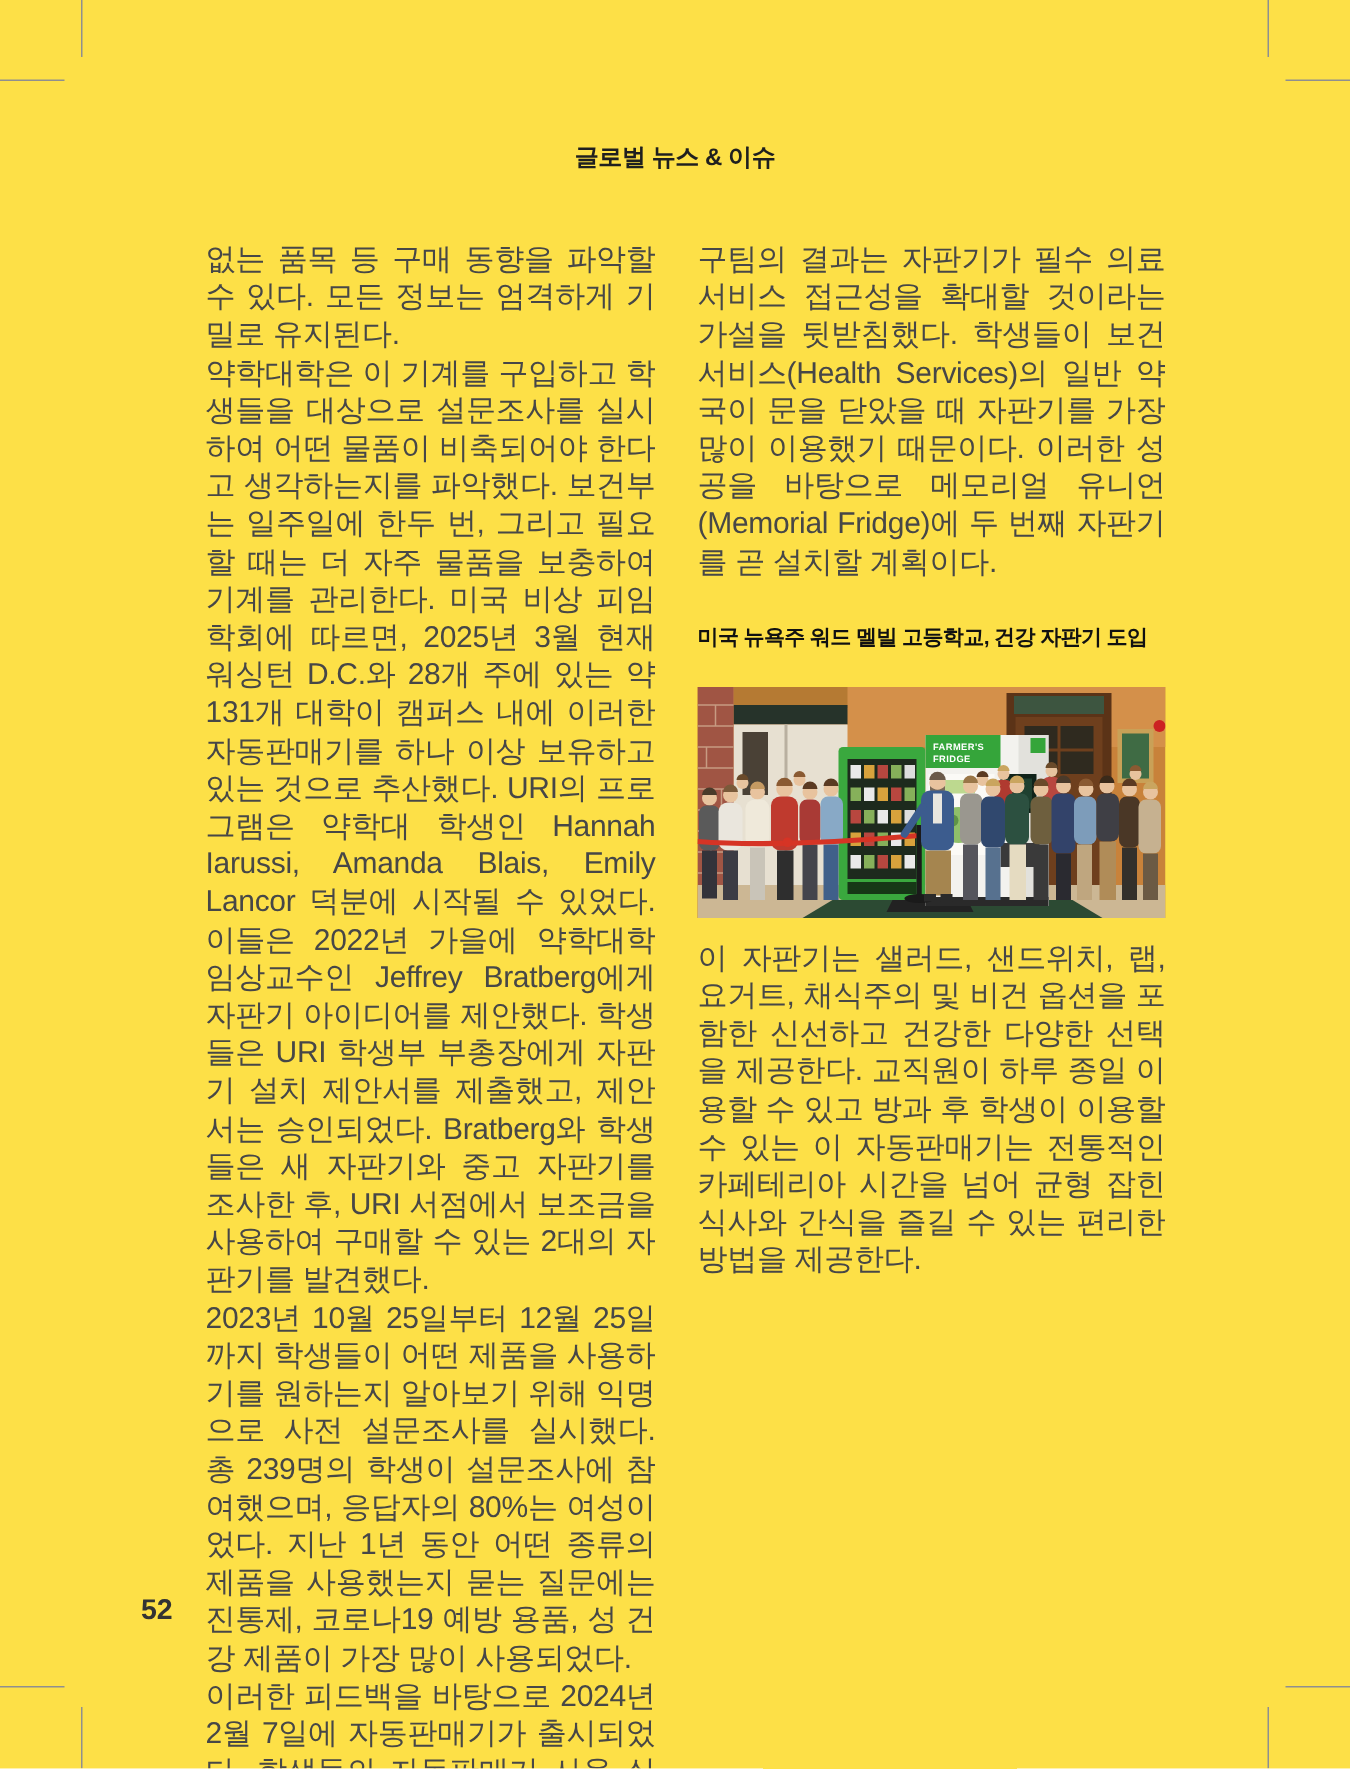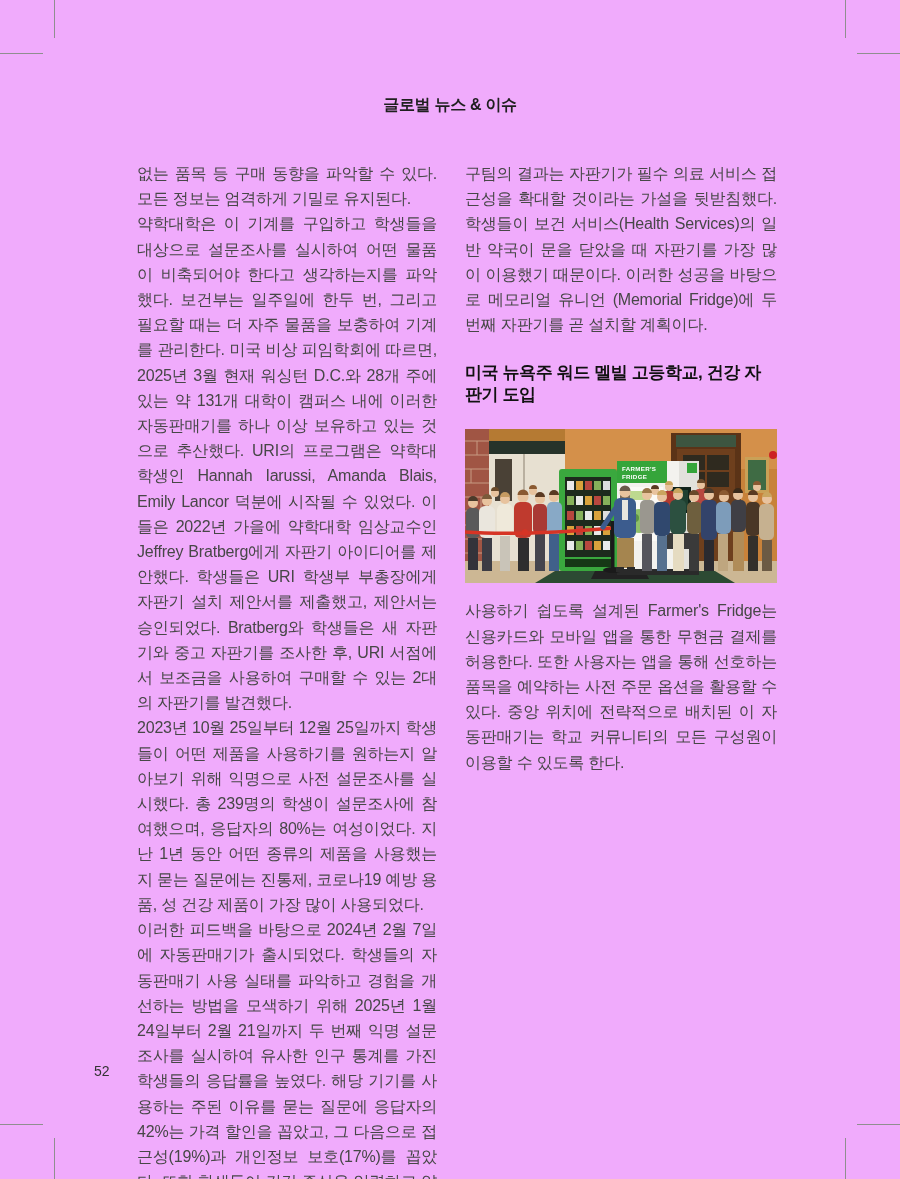--- a/index.html
+++ b/index.html
@@ -1,20 +1,20 @@
 <!DOCTYPE html>
 <html><head>
 <meta charset="utf-8">
 <style>
   html, body { margin: 0; padding: 0; background: #ffffff; }
   .page {
     position: relative;
     width: 900px;
     height: 1179px;
-    background: #f0abfc;
+    background: #fde047;
     overflow: hidden;
     font-family: "Liberation Sans", sans-serif;
   }
   
   .crop { position: absolute; background: #8f8f8f; }
   .crop.v { width: 1px; height: 38px; }
   .crop.h { width: 43px; height: 1px; }
 
   .page-header {
     position: absolute;
@@ -25,46 +25,47 @@
     color: #1f1f1f;
     letter-spacing: -0.3px;
   }
 
   .col { position: absolute; top: 161px; }
   .col-left  { left: 137px; width: 300px; }
   .col-right { left: 465px; width: 312px; }
 
   p.body-text {
     margin: 0;
-    font-size: 16px;
+    font-size: 20px;
     line-height: 25.2px;
     color: #474747;
     text-align: justify;
     letter-spacing: -0.2px;
     word-break: normal;
   }
   h2.section-heading {
     margin: 25px 0 23px 0;
-    font-size: 17px;
+    font-size: 14px;
     line-height: 22px;
     font-weight: bold;
     color: #111111;
     letter-spacing: -0.4px;
   }
   .photo-wrap {
     margin: 15px 0 15px 0;
     width: 312px;
     height: 154px;
     display: block;
   }
   .page-number {
     position: absolute;
     left: 94px; top: 1063px;
-    font-size: 14px;
+    font-size: 19px;
     color: #333333;
+    font-weight: bold;
   }
 </style>
 </head>
 <body>
 
 <div class="page">
 
   <div class="crop v" style="left:54px; top:0;"></div>
   <div class="crop h" style="left:0; top:53px;"></div>
   <div class="crop v" style="left:845px; top:0;"></div>
@@ -278,17 +279,17 @@
         <path d="M155 66 q5 5 10 0 l0 3 q-5 4 -10 0 z" fill="#7a6a58"></path>
         <rect x="149" y="69" width="22" height="40" rx="6" fill="#3c5c8e"></rect>
         <rect x="157" y="71" width="6" height="20" fill="#e8e6df"></rect>
         <path d="M150 80 L138 98" stroke="#3c5c8e" stroke-width="5" fill="none" stroke-linecap="round"></path>
         <rect x="152" y="109" width="17" height="30" fill="#a5854f"></rect>
         <rect x="151" y="138" width="8" height="5" fill="#2a2a2a"></rect>
           <rect x="162" y="138" width="8" height="5" fill="#2a2a2a"></rect>
       </g>
     </svg>
 
-    <p class="body-text">사용하기 쉽도록 설계된 Farmer's Fridge는 신용카드와 모바일 앱을 통한 무현금 결제를 허용한다. 또한 사용자는 앱을 통해 선호하는 품목을 예약하는 사전 주문 옵션을 활용할 수 있다. 중앙 위치에 전략적으로 배치된 이 자동판매기는 학교 커뮤니티의 모든 구성원이 이용할 수 있도록 한다.</p>
+    <p class="body-text">이 자판기는 샐러드, 샌드위치, 랩, 요거트, 채식주의 및 비건 옵션을 포함한 신선하고 건강한 다양한 선택을 제공한다. 교직원이 하루 종일 이용할 수 있고 방과 후 학생이 이용할 수 있는 이 자동판매기는 전통적인 카페테리아 시간을 넘어 균형 잡힌 식사와 간식을 즐길 수 있는 편리한 방법을 제공한다.</p>
   </div>
 
   <div class="page-number">52</div>
 </div>
 
 </body></html>

